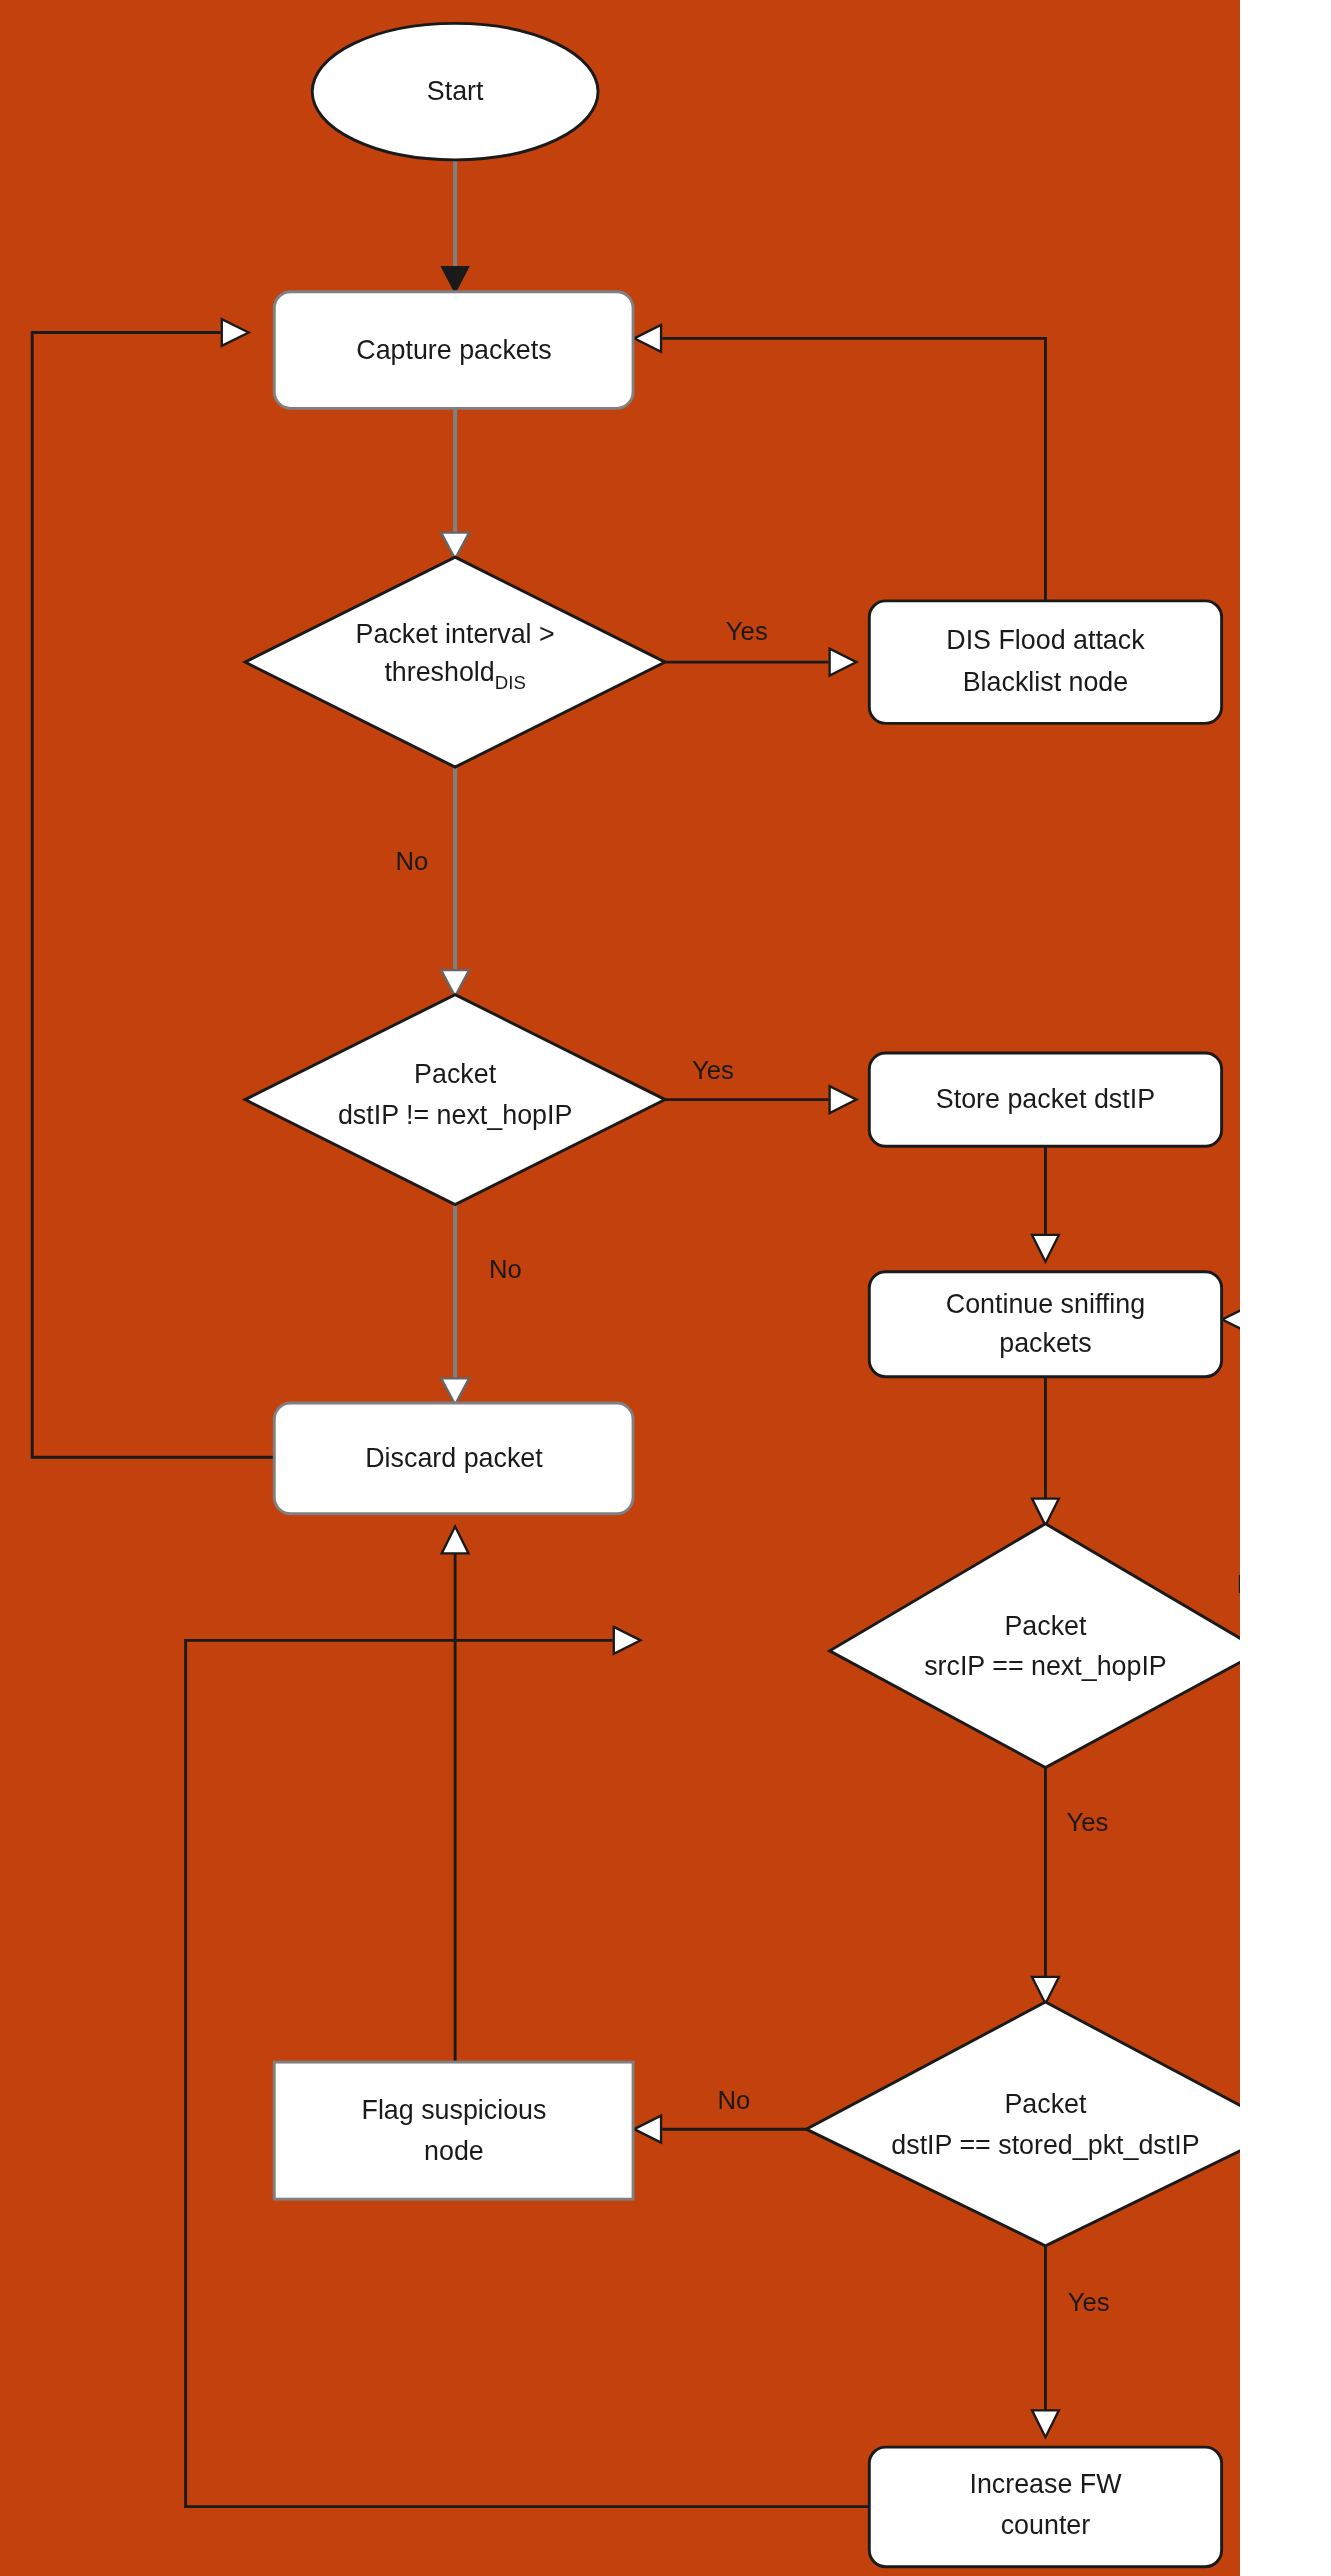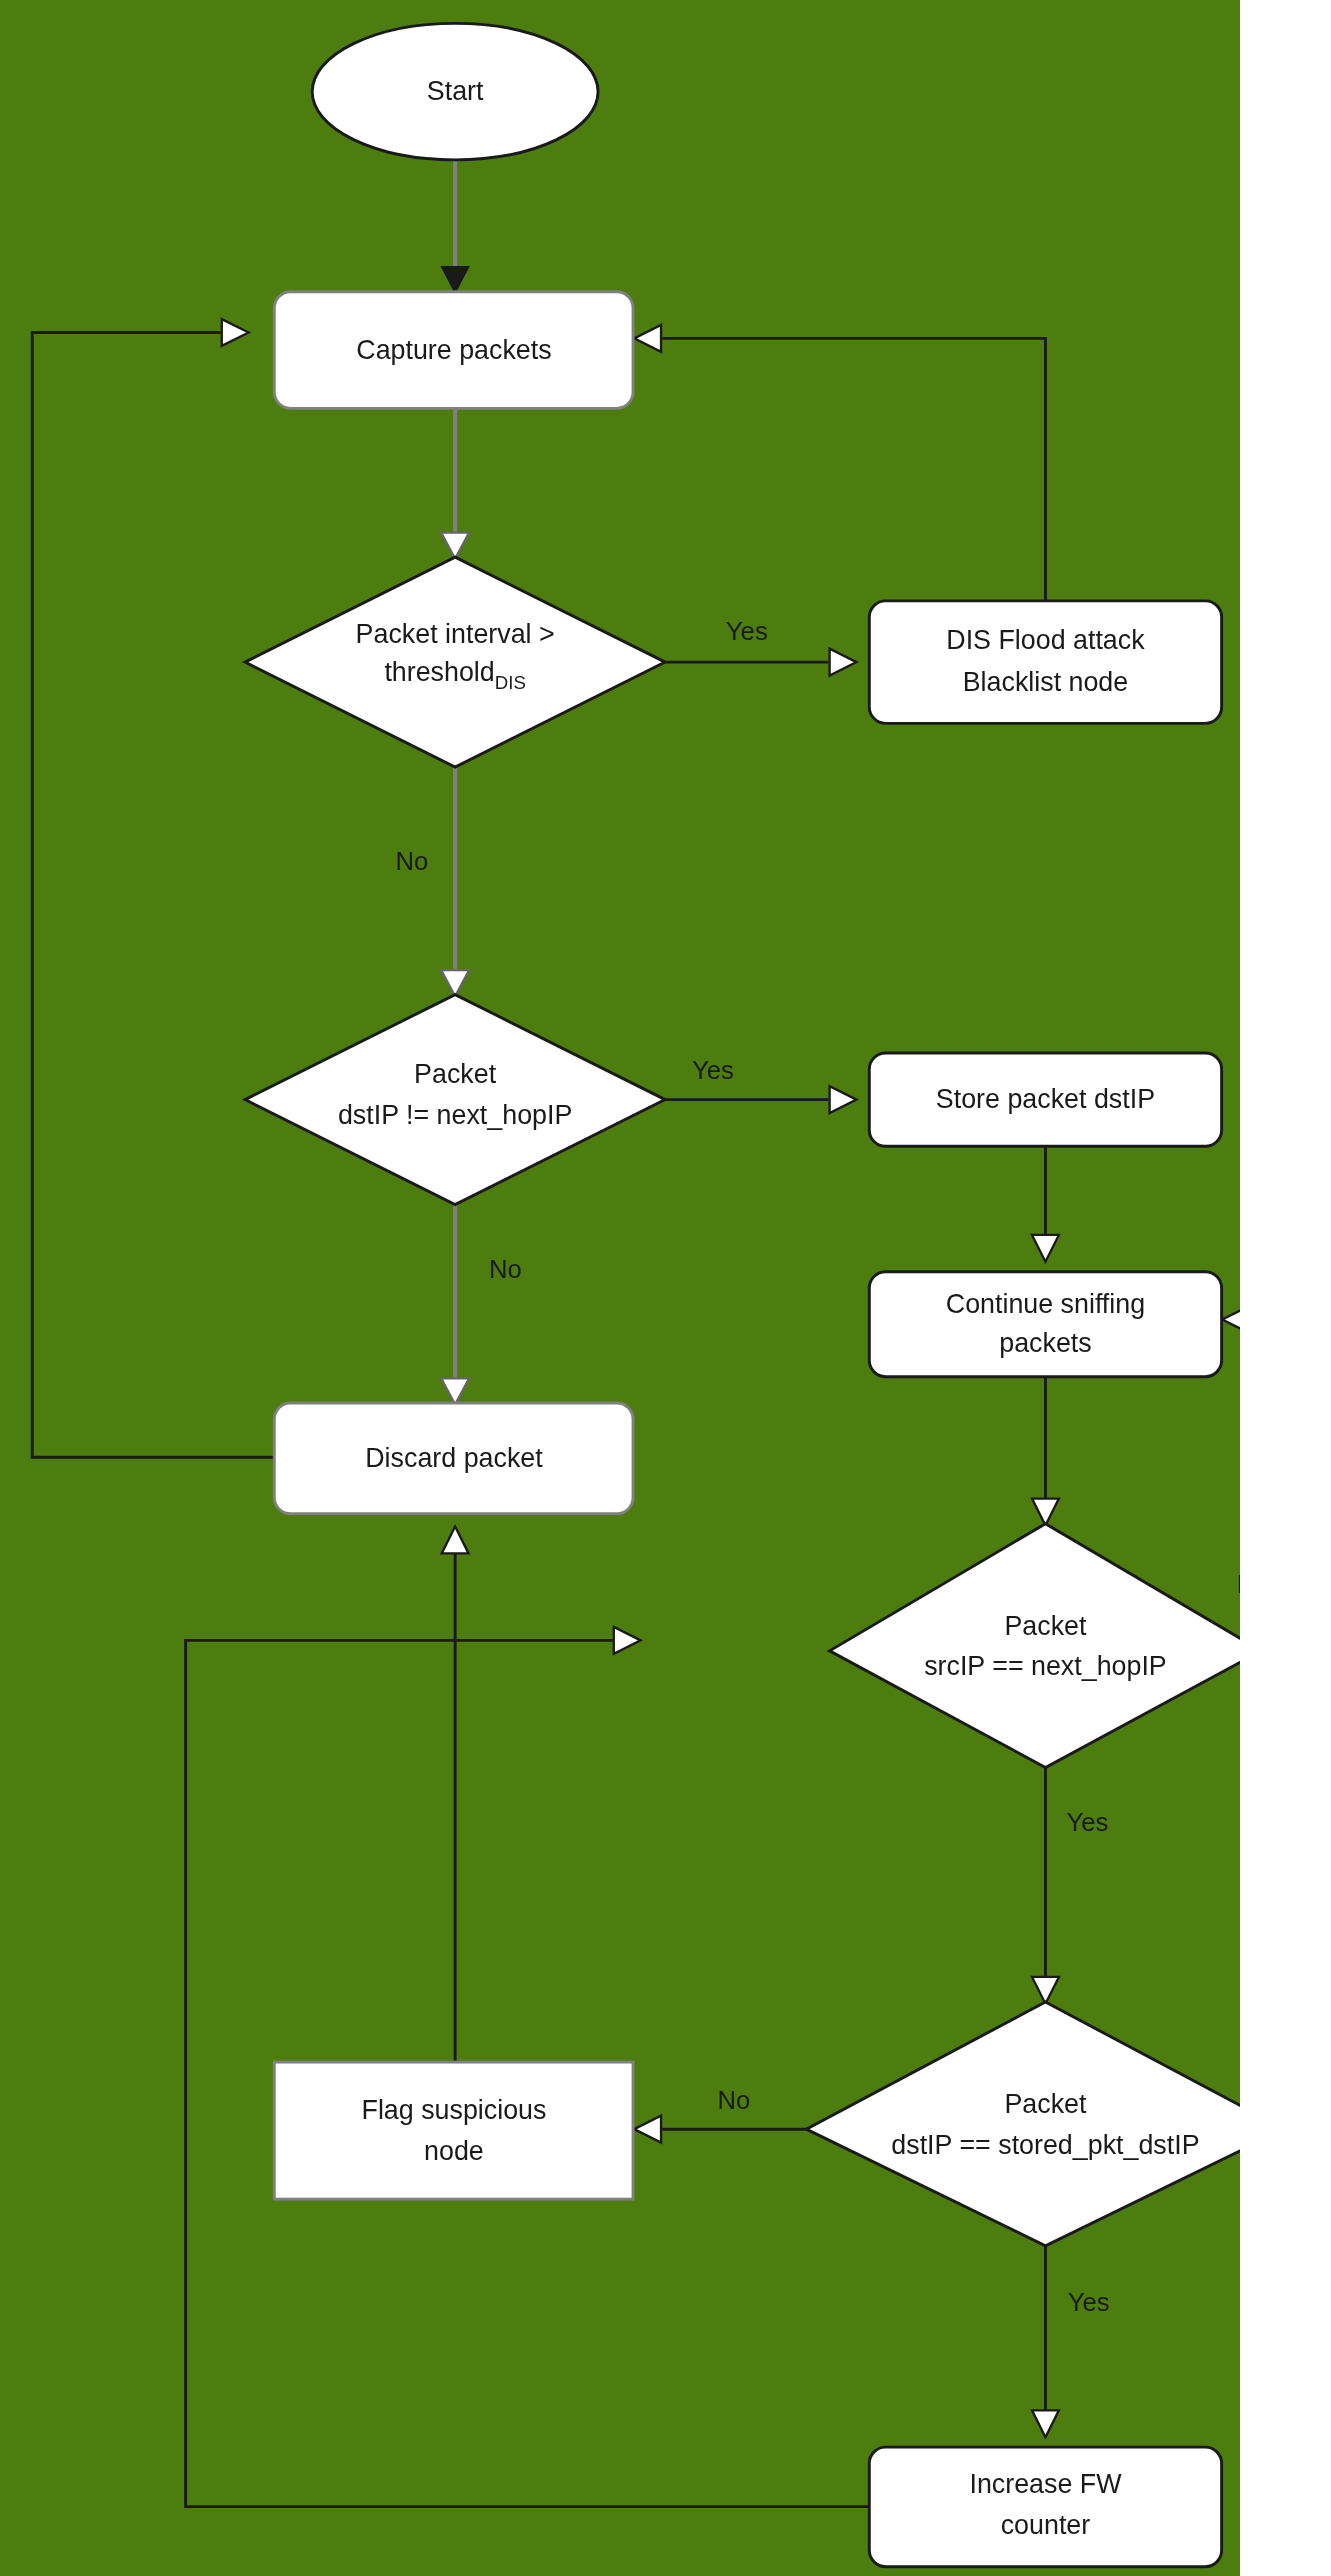--- a/index.html
+++ b/index.html
@@ -8,21 +8,21 @@
     padding: 0;
     background: #ffffff;
   }
   body {
     font-family: "Liberation Sans", sans-serif;
   }
   #canvas {
     position: relative;
     width: 1240px;
     height: 2576px;
-    background: #4d7c0f;
+    background: #c2410c;
     overflow: hidden;
     text-align: center;
   }
   svg#flow {
     position: absolute;
     top: 0;
     left: 0;
     width: 1332px;
     height: 2576px;
     display: block;

